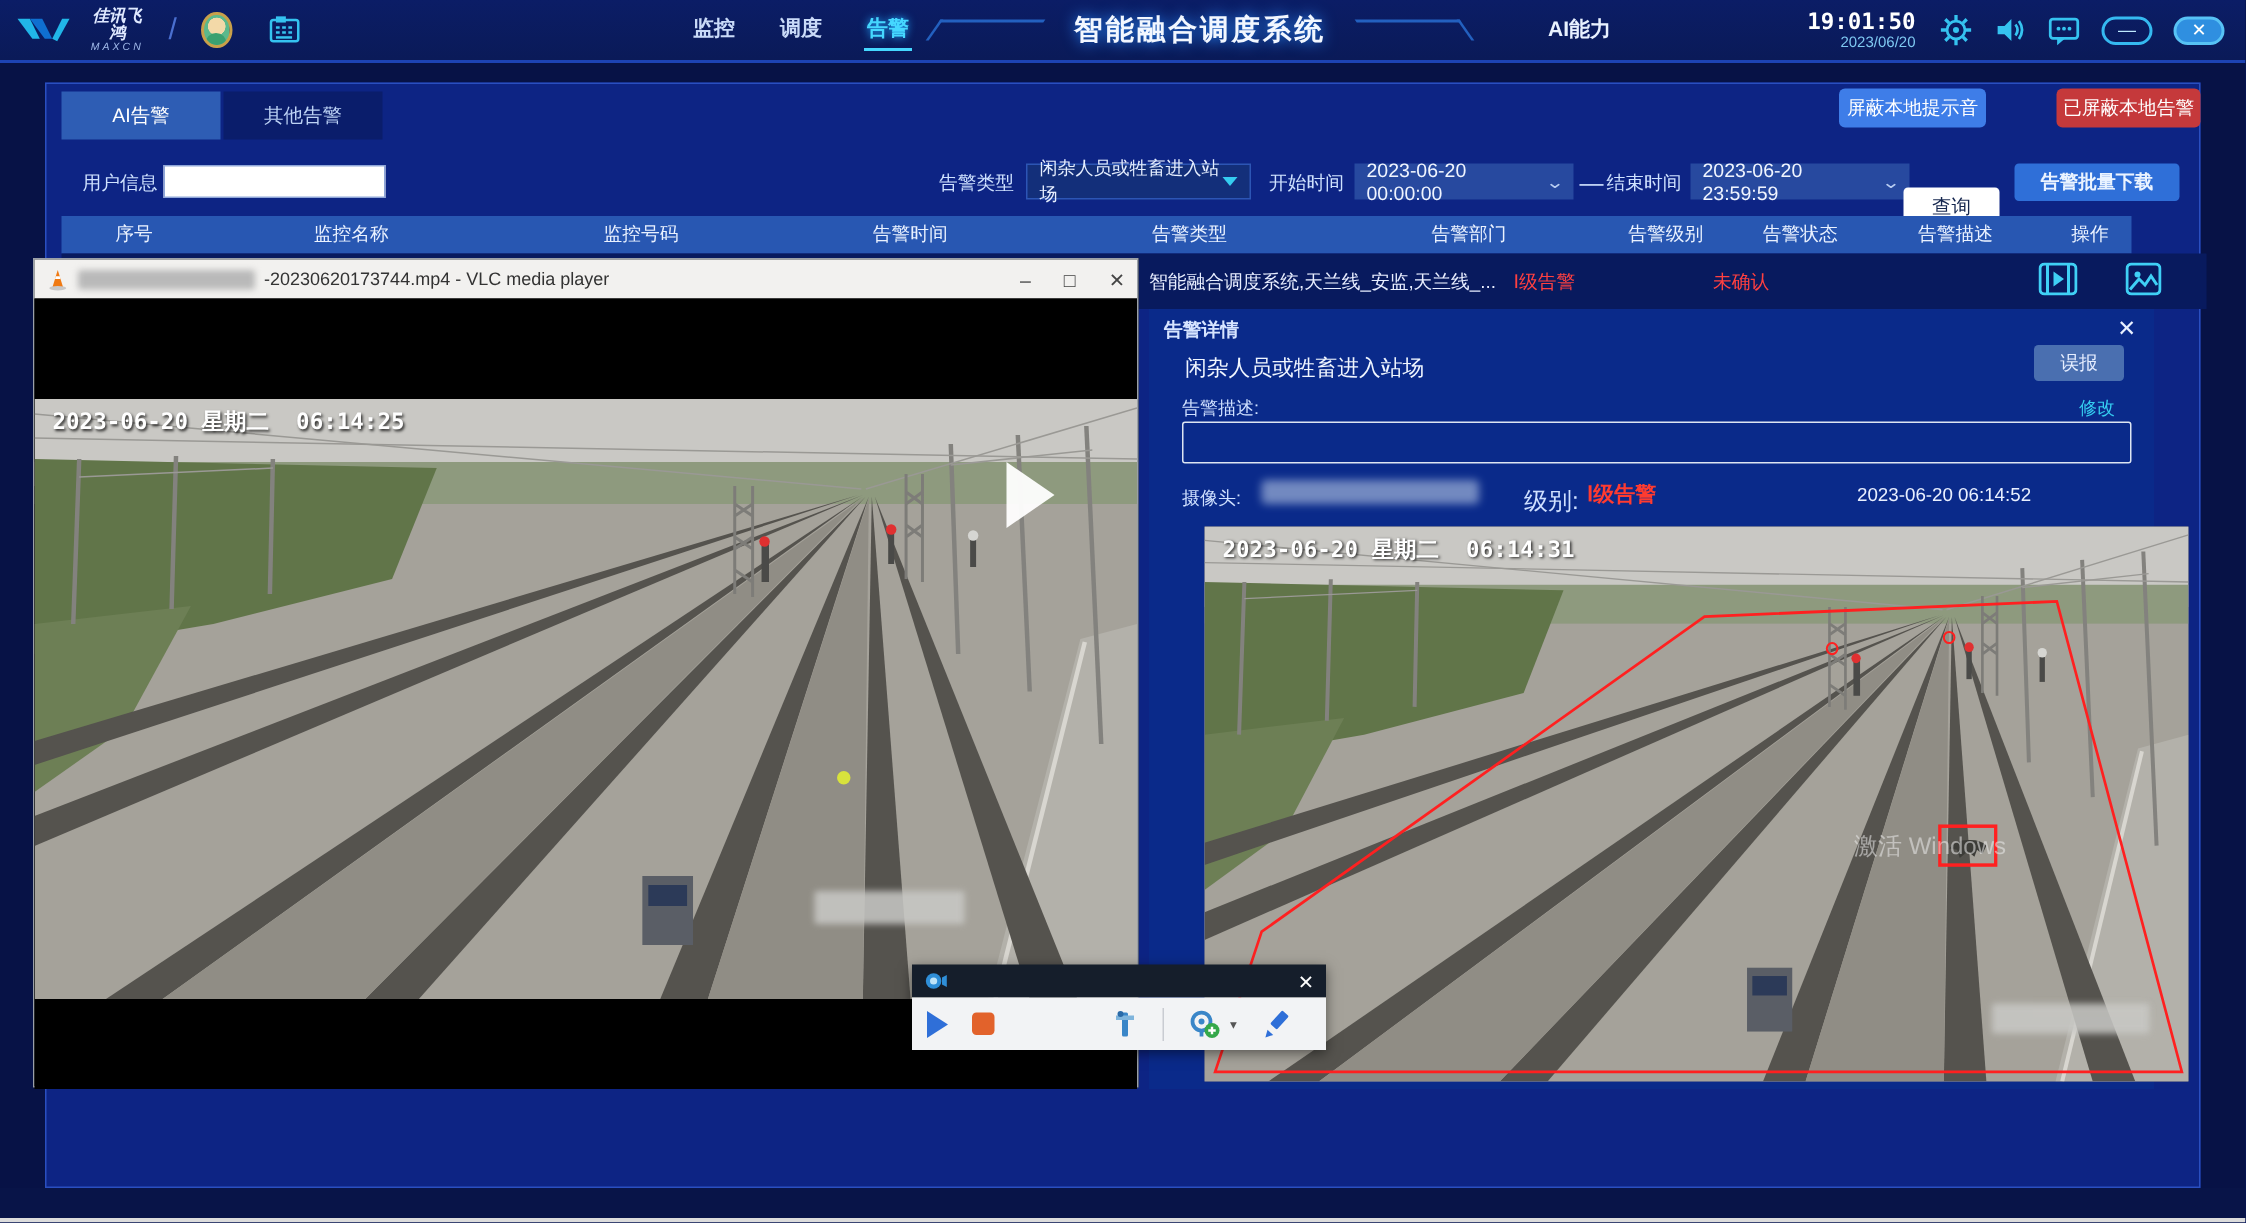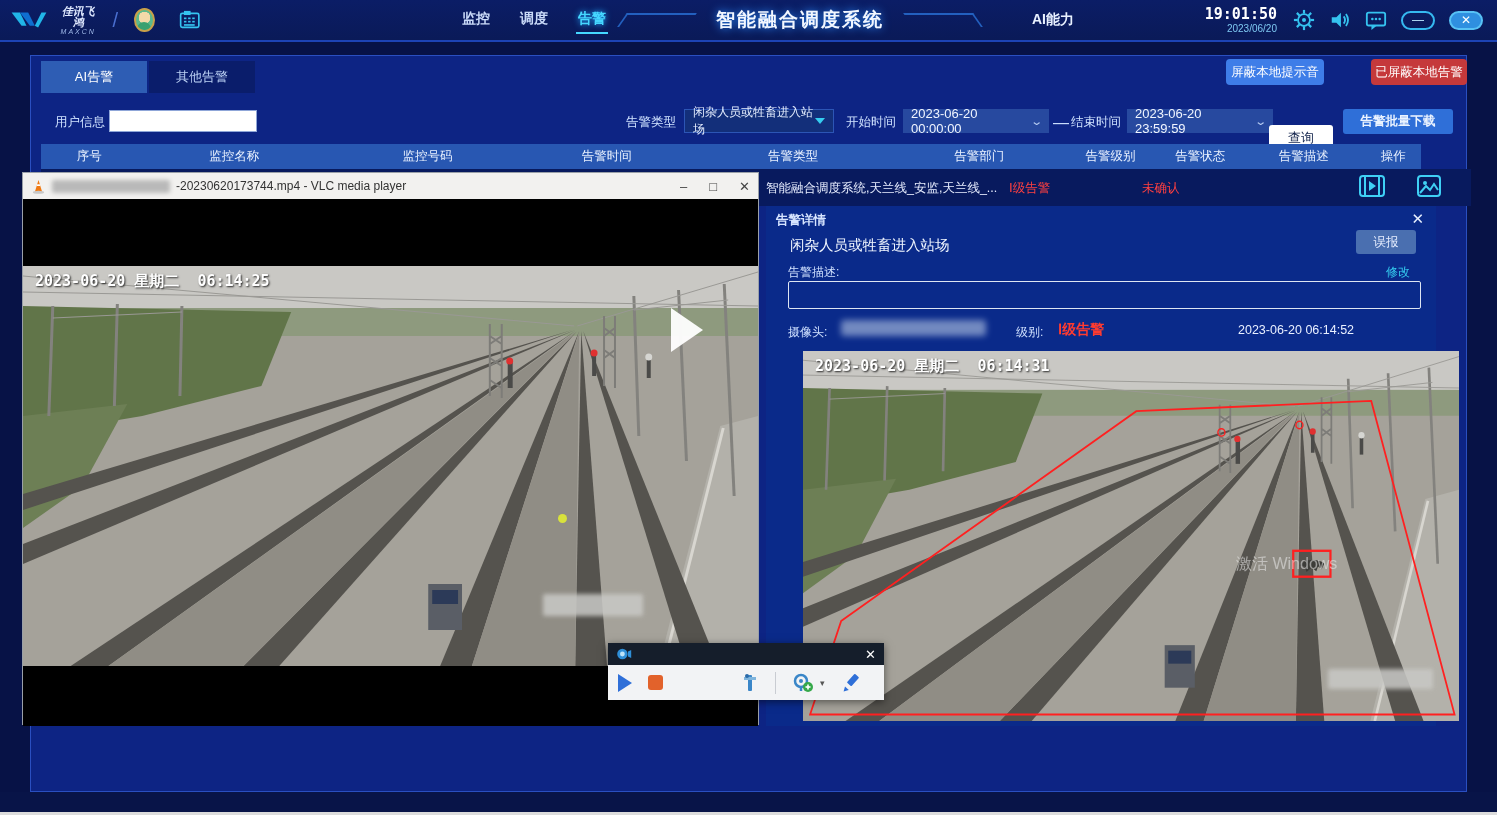--- a/index.html
+++ b/index.html
@@ -115,21 +115,21 @@
   .btn-misreport { position:absolute; left:590px; top:24px; width:60px; height:24px; background:#4a6fb0;
                    color:#e6eeff; font-size:12.5px; border-radius:3px; display:flex; align-items:center;
                    justify-content:center; cursor:pointer; }
   .d-desc-label { position:absolute; left:22px; top:58px; color:#cfe0ff; font-size:12px; }
   .d-modify { position:absolute; left:620px; top:58px; color:#35cdf0; font-size:12px; cursor:pointer; }
   .d-textarea { position:absolute; left:22px; top:75px; width:633px; height:28px; background:transparent;
                 border:1px solid #dde5f2; border-radius:2px; }
   .d-cam-label { position:absolute; left:22px; top:118px; color:#cfe0ff; font-size:12px; }
   .d-cam-blur { position:absolute; left:75px; top:114px; width:145px; height:16px; background:#9fb2d8;
                 opacity:.7; filter:blur(3px); border-radius:3px; }
-  .d-lvl-label { position:absolute; left:250px; top:118px; color:#cfe0ff; font-size:12px; }
+  .d-lvl-label { position:absolute; left:250px; top:118px; color:#cfe0ff; font-size:16px; }
   .d-lvl-val { position:absolute; left:292px; top:115px; color:#ff3b30; font-size:14px; font-weight:bold; }
   .d-time { position:absolute; left:472px; top:117px; color:#e8efff; font-size:12.5px; }
   .d-scene { position:absolute; left:37px; top:145px; width:656px; height:370px; overflow:hidden; background:#9b988f; }
   .d-scene svg.scene { width:100%; height:100%; display:block; }
   .zone-svg { position:absolute; left:0; top:0; width:100%; height:100%; }
   .watermark { position:absolute; left:470px; top:348px; color:rgba(235,235,235,.55); font-size:16px; z-index:5; }
 
   
   .rec { position:absolute; left:608px; top:643px; width:276px; height:57px; z-index:80;
          box-shadow:0 2px 8px rgba(0,0,0,.5); }

